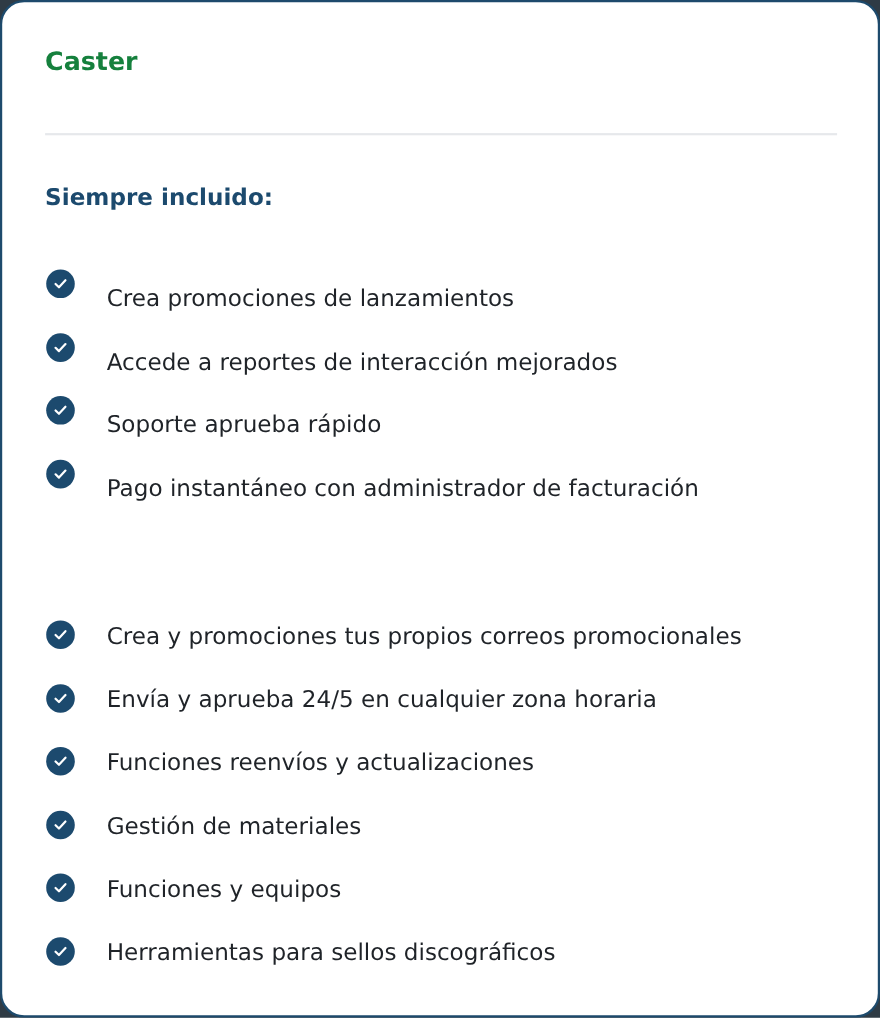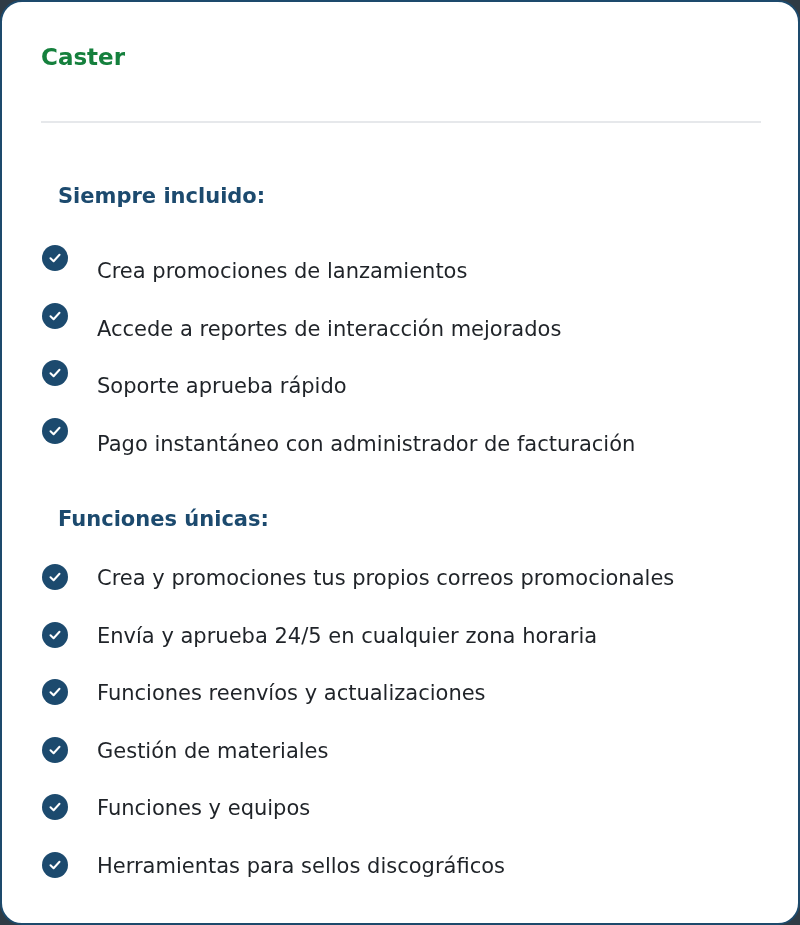--- a/index.html
+++ b/index.html
@@ -38,21 +38,21 @@
       width: 720px;
       height: 2px;
       background: #e6e8eb;
     }
     .section-title {
       position: absolute;
       left: 39px;
       font-size: 21px;
       font-weight: bold;
       color: #1c4a6e;
-      margin: 17px;
+      margin: 0;
     }
     .list {
       position: absolute;
       left: 39px;
       margin: 0;
       padding: 0;
       list-style: none;
     }
     .item {
       position: relative;
@@ -121,21 +121,20 @@
     <li class="item">
       <span class="check">
           <svg viewBox="0 0 12 10">
             <path d="M1.5 5.2 L4.6 8.2 L10.5 1.8" fill="none" stroke="#ffffff" stroke-width="2" stroke-linecap="round" stroke-linejoin="round"></path>
           </svg>
         </span>
       <span class="item-label">Pago instantáneo con administrador de facturación</span>
     </li>
   </ul>
 
-  <h3 class="section-title" style="top:488px;">Funciones únicas:</h3>
   <ul class="list s2" style="top:562px;">
     <li class="item">
       <span class="check">
           <svg viewBox="0 0 12 10">
             <path d="M1.5 5.2 L4.6 8.2 L10.5 1.8" fill="none" stroke="#ffffff" stroke-width="2" stroke-linecap="round" stroke-linejoin="round"></path>
           </svg>
         </span>
       <span class="item-label">Crea y promociones tus propios correos promocionales</span>
     </li>
     <li class="item">

